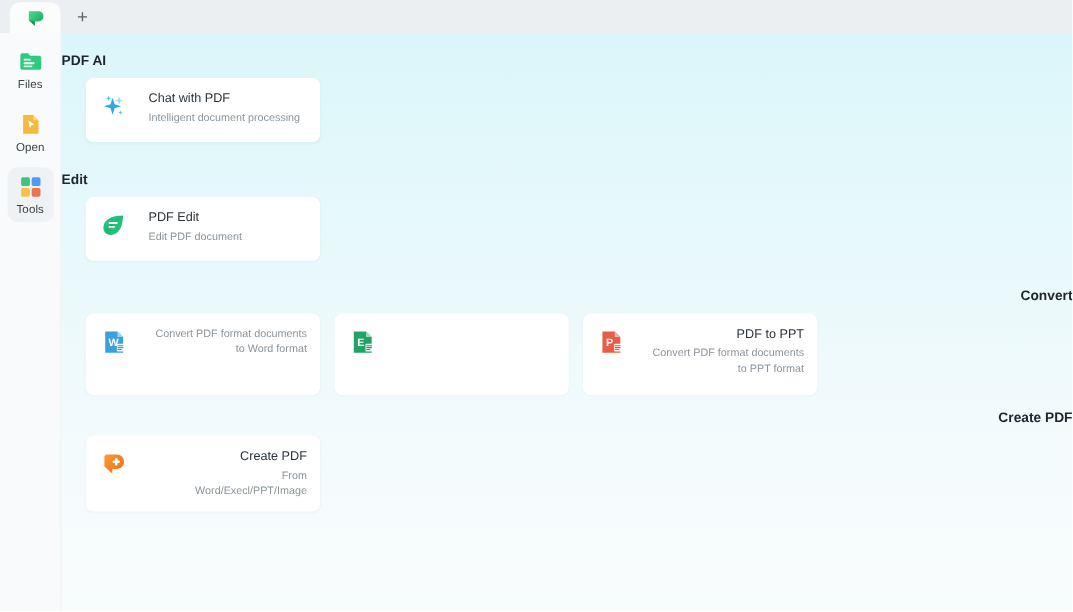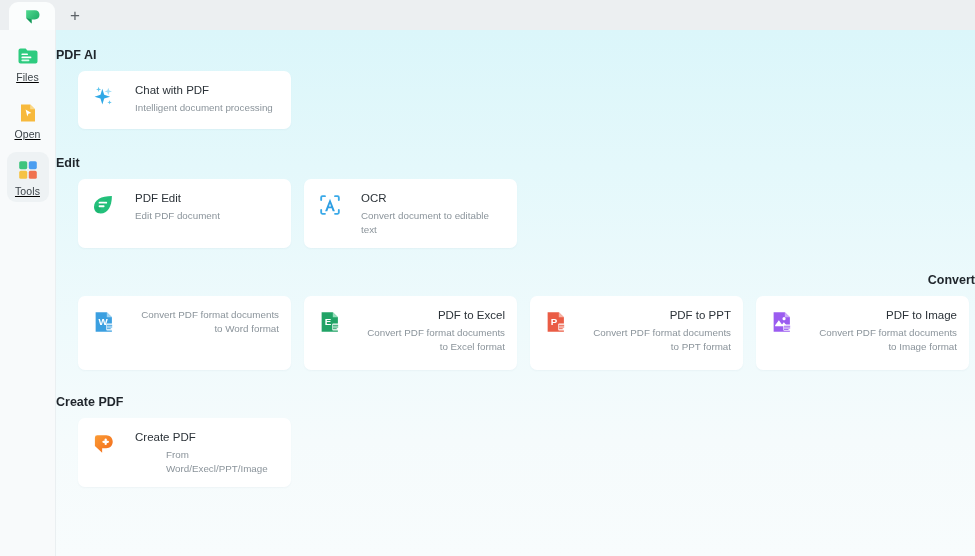--- a/index.html
+++ b/index.html
@@ -36,21 +36,21 @@
   .sidebar {
     position: absolute; top: 30px; left: 0; width: 56px; height: 526px;
     background: #f8fafb;
     border-right: 1px solid #eaeff1;
     padding-top: 8px;
   }
   .side-item {
     width: 42px; margin: 0 auto 7px auto;
     padding: 6px 0 5px 0;
     border-radius: 9px;
-    display: flex; flex-direction: column; align-items: center; gap: 3px; text-decoration: underline;
+    display: flex; flex-direction: column; align-items: center; gap: 3px;
   }
   .side-item.active { background: #eef2f4; align-items: center; }
   .side-ico { width: 24px; height: 24px; display: block; }
   .side-label {
     font-size: 10.5px; color: #3d4449; letter-spacing: .1px;
   }
 
   
   .content {
     position: absolute; top: 30px; left: 56px;
@@ -167,35 +167,20 @@
             <path d="M22.5 4.2 C15.0 9.4 11.0 15.0 8.6 23.0 C6.0 22.0 4.6 19.6 4.6 16.6 Z" fill="#17ab69" opacity=".5"></path>
             <rect x="8.2" y="10.6" width="9.2" height="1.9" rx=".95" fill="#ffffff"></rect>
             <rect x="8.2" y="14.4" width="6.4" height="1.9" rx=".95" fill="#ffffff"></rect>
           </svg>
           <div class="card-txt">
             <div class="card-title">PDF Edit</div>
             <div class="card-desc">Edit PDF document</div>
           </div>
         </div>
 
-        <div class="card">
-          <svg class="card-ico" viewBox="0 0 28 28">
-            <g fill="none" stroke="#3aa9e8" stroke-width="2" stroke-linecap="round">
-              <path d="M4.5 8.6 V5.8 A1.3 1.3 0 0 1 5.8 4.5 H8.6"></path>
-              <path d="M19.4 4.5 H22.2 A1.3 1.3 0 0 1 23.5 5.8 V8.6"></path>
-              <path d="M23.5 19.4 V22.2 A1.3 1.3 0 0 1 22.2 23.5 H19.4"></path>
-              <path d="M8.6 23.5 H5.8 A1.3 1.3 0 0 1 4.5 22.2 V19.4"></path>
-            </g>
-            <path d="M14 7.4 L19.3 20.6 H16.9 L15.8 17.6 H12.2 L11.1 20.6 H8.7 Z M12.9 15.5 H15.1 L14 12.4 Z" fill="#2f9fe3"></path>
-          </svg>
-          <div class="card-txt">
-            <div class="card-title">OCR</div>
-            <div class="card-desc" style="max-width:170px;">Convert document to editable text</div>
-          </div>
-        </div>
 
       </div>
     </div>
 
     <div class="section" style="padding-top:25px;text-align:right;">
       <div class="sec-title">Convert</div>
       <div class="cards">
 
         <div class="card tall">
           <svg class="card-ico" viewBox="0 0 28 28">
@@ -219,67 +204,45 @@
             <path d="M5 3.5 H17 L22.5 9 V24.5 H5 Z" fill="#21a366"></path>
             <path d="M17 3.5 L22.5 9 H17 Z" fill="#97dfbd"></path>
             <text x="8.4" y="17.6" font-family="Liberation Sans, sans-serif" font-size="10.5" font-weight="bold" fill="#ffffff">E</text>
             <rect x="16.4" y="15.6" width="7.2" height="7.6" rx="1" fill="#ffffff" opacity=".92"></rect>
             <g stroke="#21a366" stroke-width="1" stroke-linecap="round">
               <path d="M17.6 17.6 H22.4"></path>
                 <path d="M17.6 19.4 H22.4"></path>
                 <path d="M17.6 21.2 H20.8"></path>
             </g>
           </svg>
-          <div class="card-txt">
-            <div class="card-title">PDF to Excel</div>
-            <div class="card-desc">Convert PDF format documents to Excel format</div>
-          </div>
         </div>
 
         <div class="card tall">
           <svg class="card-ico" viewBox="0 0 28 28">
             <path d="M5 3.5 H17 L22.5 9 V24.5 H5 Z" fill="#ea5c45"></path>
             <path d="M17 3.5 L22.5 9 H17 Z" fill="#f7b2a4"></path>
             <text x="8.4" y="17.6" font-family="Liberation Sans, sans-serif" font-size="10.5" font-weight="bold" fill="#ffffff">P</text>
             <rect x="16.4" y="15.6" width="7.2" height="7.6" rx="1" fill="#ffffff" opacity=".92"></rect>
             <g stroke="#ea5c45" stroke-width="1" stroke-linecap="round">
               <path d="M17.6 17.6 H22.4"></path>
                 <path d="M17.6 19.4 H22.4"></path>
                 <path d="M17.6 21.2 H20.8"></path>
             </g>
           </svg>
           <div class="card-txt">
             <div class="card-title">PDF to PPT</div>
             <div class="card-desc">Convert PDF format documents to PPT format</div>
           </div>
         </div>
 
-        <div class="card tall">
-          <svg class="card-ico" viewBox="0 0 28 28">
-            <path d="M5 3.5 H17 L22.5 9 V24.5 H5 Z" fill="#9b5cf0"></path>
-            <path d="M17 3.5 L22.5 9 H17 Z" fill="#cfaef9"></path>
-            <circle cx="16.2" cy="10.4" r="1.7" fill="#ffffff"></circle>
-            <path d="M6.6 17.6 L10.6 12.2 L14.0 16.6 L16.0 14.4 L19.6 18.6 H6.6 Z" fill="#ffffff"></path>
-            <rect x="15.4" y="16.6" width="8.2" height="6.8" rx="1" fill="#ffffff" opacity=".93"></rect>
-            <g stroke="#9b5cf0" stroke-width="1" stroke-linecap="round">
-              <path x1="0" d="M16.6 18.6 H22.4"></path>
-                <path d="M16.6 20.4 H22.4"></path>
-                <path d="M16.6 22.0 H20.6"></path>
-            </g>
-          </svg>
-          <div class="card-txt">
-            <div class="card-title">PDF to Image</div>
-            <div class="card-desc">Convert PDF format documents to Image format</div>
-          </div>
-        </div>
-
-      </div>
-    </div>
-
-    <div class="section" style="padding-top:25px;">
+
+      </div>
+    </div>
+
+    <div class="section" style="padding-top:14px;text-align:right;">
       <div class="sec-title">Create PDF</div>
       <div class="cards">
         <div class="card">
           <svg class="card-ico" viewBox="0 0 28 28">
             <defs>
                 <linearGradient id="og1" x1="0" y1="0" x2="1" y2="1">
               <stop offset="0" stop-color="#fb9b34"></stop>
                   <stop offset="1" stop-color="#f26a1b"></stop>
             </linearGradient>
               </defs>

